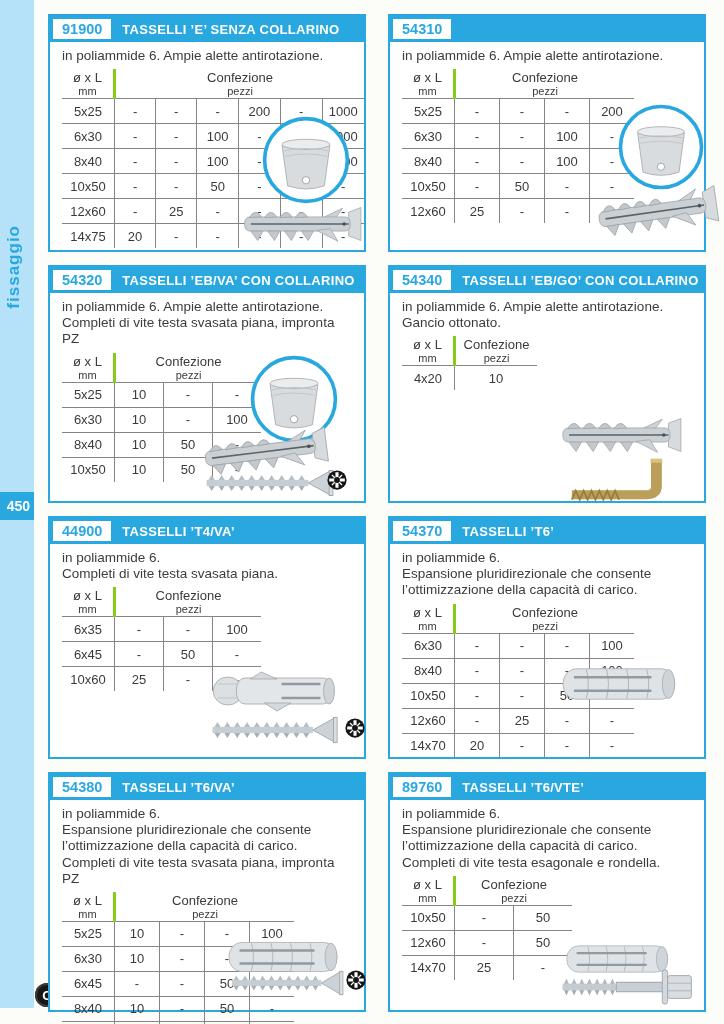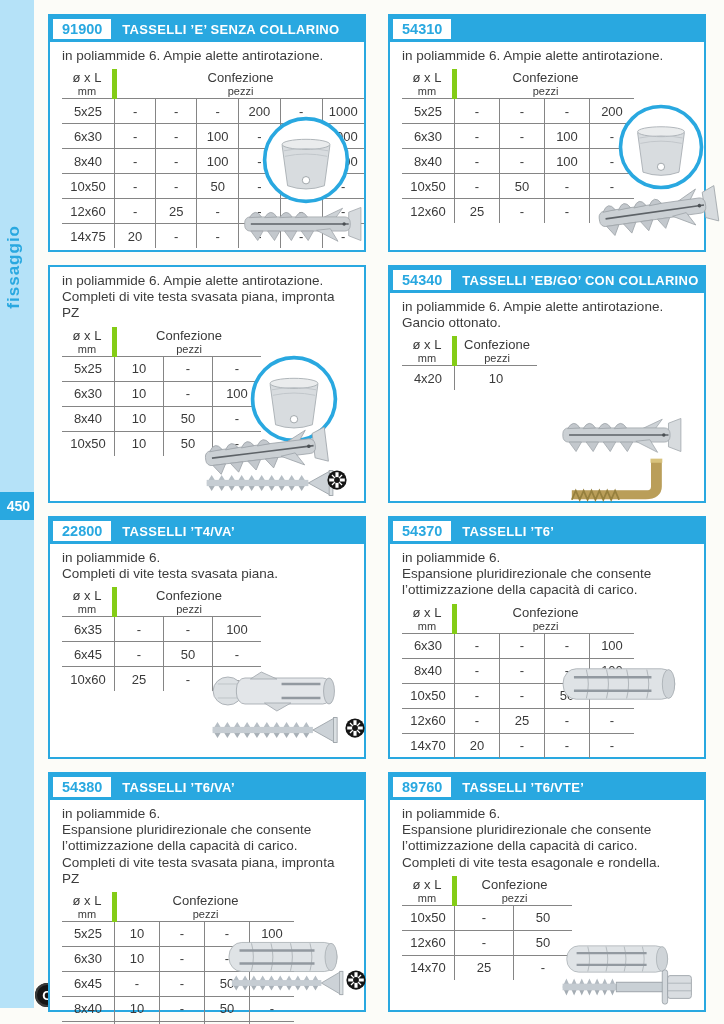--- a/index.html
+++ b/index.html
@@ -22,21 +22,21 @@
   .panel{border:2px solid #29a8e0;background:#fff;box-sizing:border-box;position:relative;}
   .panel-header{background:#29a8e0;height:26px;display:flex;align-items:center;}
   .code-box{background:#fff;color:#29a8e0;font-weight:bold;font-size:14.5px;padding:1px 9px;margin:2px 0 2px 3px;line-height:18px;}
   .panel-title{color:#fff;font-weight:bold;font-size:13px;margin-left:11px;letter-spacing:.3px;white-space:nowrap;}
   .desc{margin:6px 10px 0 12px;font-size:13.5px;color:#3c3c3c;line-height:1.2;}
 
   
   table.spec{border-collapse:collapse;margin:5px 0 0 12px;color:#3a3a3a;}
   .spec th,.spec td{font-weight:normal;text-align:center;padding:1px 3px;}
   .spec thead th{border-bottom:1px solid #858585;}
-  .spec th.size-h{border-right:5px solid #84cc16;}
+  .spec th.size-h{border-right:3px solid #84cc16;}
   .spec .h1{font-size:13px;line-height:15px;}
   .spec .h2{font-size:11px;line-height:12px;}
   .spec td{height:22px;font-size:13px;}
   .spec td.size{border-right:1px solid #858585;min-width:46px;}
   .spec tbody tr:not(:last-child) td{border-bottom:1px solid #858585;}
   .spec td.val:not(:last-child){border-right:1px solid #858585;}
 
   .img-wrap{position:absolute;}
   .img-wrap svg{display:block;width:100%;height:100%;}
 </style>
@@ -230,20 +230,24 @@
   <path d="M20 25 q8 -13 16 -1 Z M40 25 q8 -13 16 -1 Z M60 25 q8 -13 16 -1 Z M80 25 q8 -13 16 -1 Z" fill="#c3c8cd" stroke="#9fa5aa"></path>
   <path d="M22 42 l9 12 7 -12 Z M44 42 l9 12 7 -12 Z M66 42 l9 12 7 -12 Z M88 42 l9 12 7 -12 Z" fill="#c3c8cd" stroke="#9fa5aa"></path>
   <path d="M108 41 L136 55 L126 39 Z" fill="#ced3d7" stroke="#9fa5aa"></path>
   <line x1="22" y1="33" x2="150" y2="33" stroke="#5d6267" stroke-width="2"></line>
   <circle cx="144" cy="33" r="2.2" fill="#4a4f53"></circle>
             </svg>
           </div>
         </div>
       </article>
       <article class="panel">
+        <div class="panel-header">
+          <span class="code-box">54320</span>
+          <span class="panel-title">TASSELLI ’EB/VA’ CON COLLARINO</span>
+        </div>
         <div class="desc">
           <div>in poliammide 6. Ampie alette antirotazione.</div>
           <div>Completi di vite testa svasata piana, impronta PZ</div>
         </div>
         <table class="spec">
           <thead>
             <tr>
     <th class="size-h">
       <div class="h1">ø x L</div>
       <div class="h2">mm</div>
@@ -369,21 +373,21 @@
   <path d="M96 4 V36 Q96 46 85 46 L10 46" fill="none" stroke="#c2a660" stroke-width="11"></path>
   <path d="M96 4 V36 Q96 46 85 46 L10 46" fill="none" stroke="#8a7538" stroke-width="11" stroke-dasharray="1 0" opacity="0.15"></path>
   <rect x="90" y="2" width="12" height="5" fill="#d8c27c"></rect>
   <path d="M10 52 l4 -11 4 11 4 -11 4 11 4 -11 4 11 4 -11 4 11 4 -11 4 11 4 -11 4 11" fill="none" stroke="#96803e" stroke-width="1.8"></path>
             </svg>
           </div>
         </div>
       </article>
       <article class="panel">
         <div class="panel-header">
-          <span class="code-box">22800</span>
+          <span class="code-box">44900</span>
           <span class="panel-title">TASSELLI ’T4/VA’</span>
         </div>
         <div class="desc">
           <div>in poliammide 6.</div>
           <div>Completi di vite testa svasata piana.</div>
         </div>
         <table class="spec">
           <thead>
             <tr>
     <th class="size-h">

